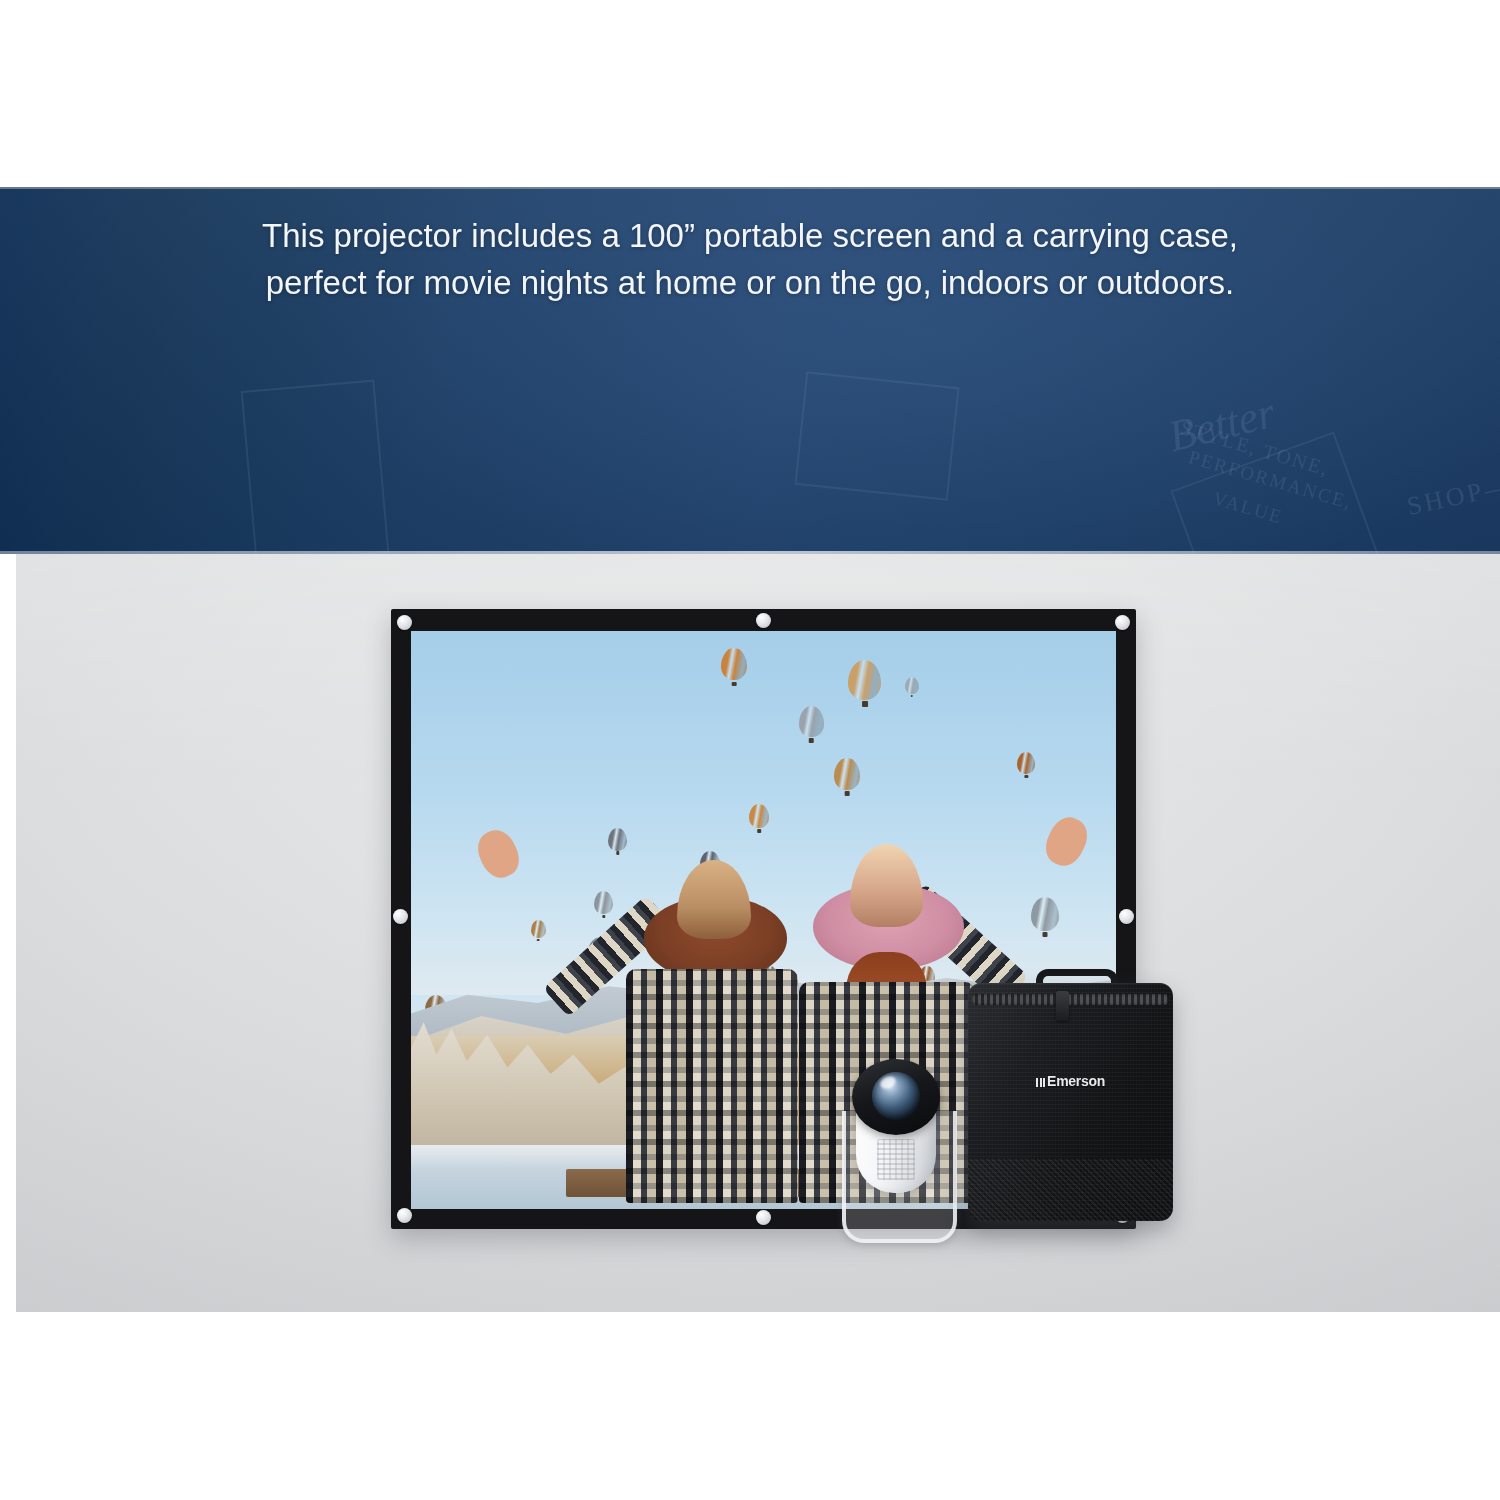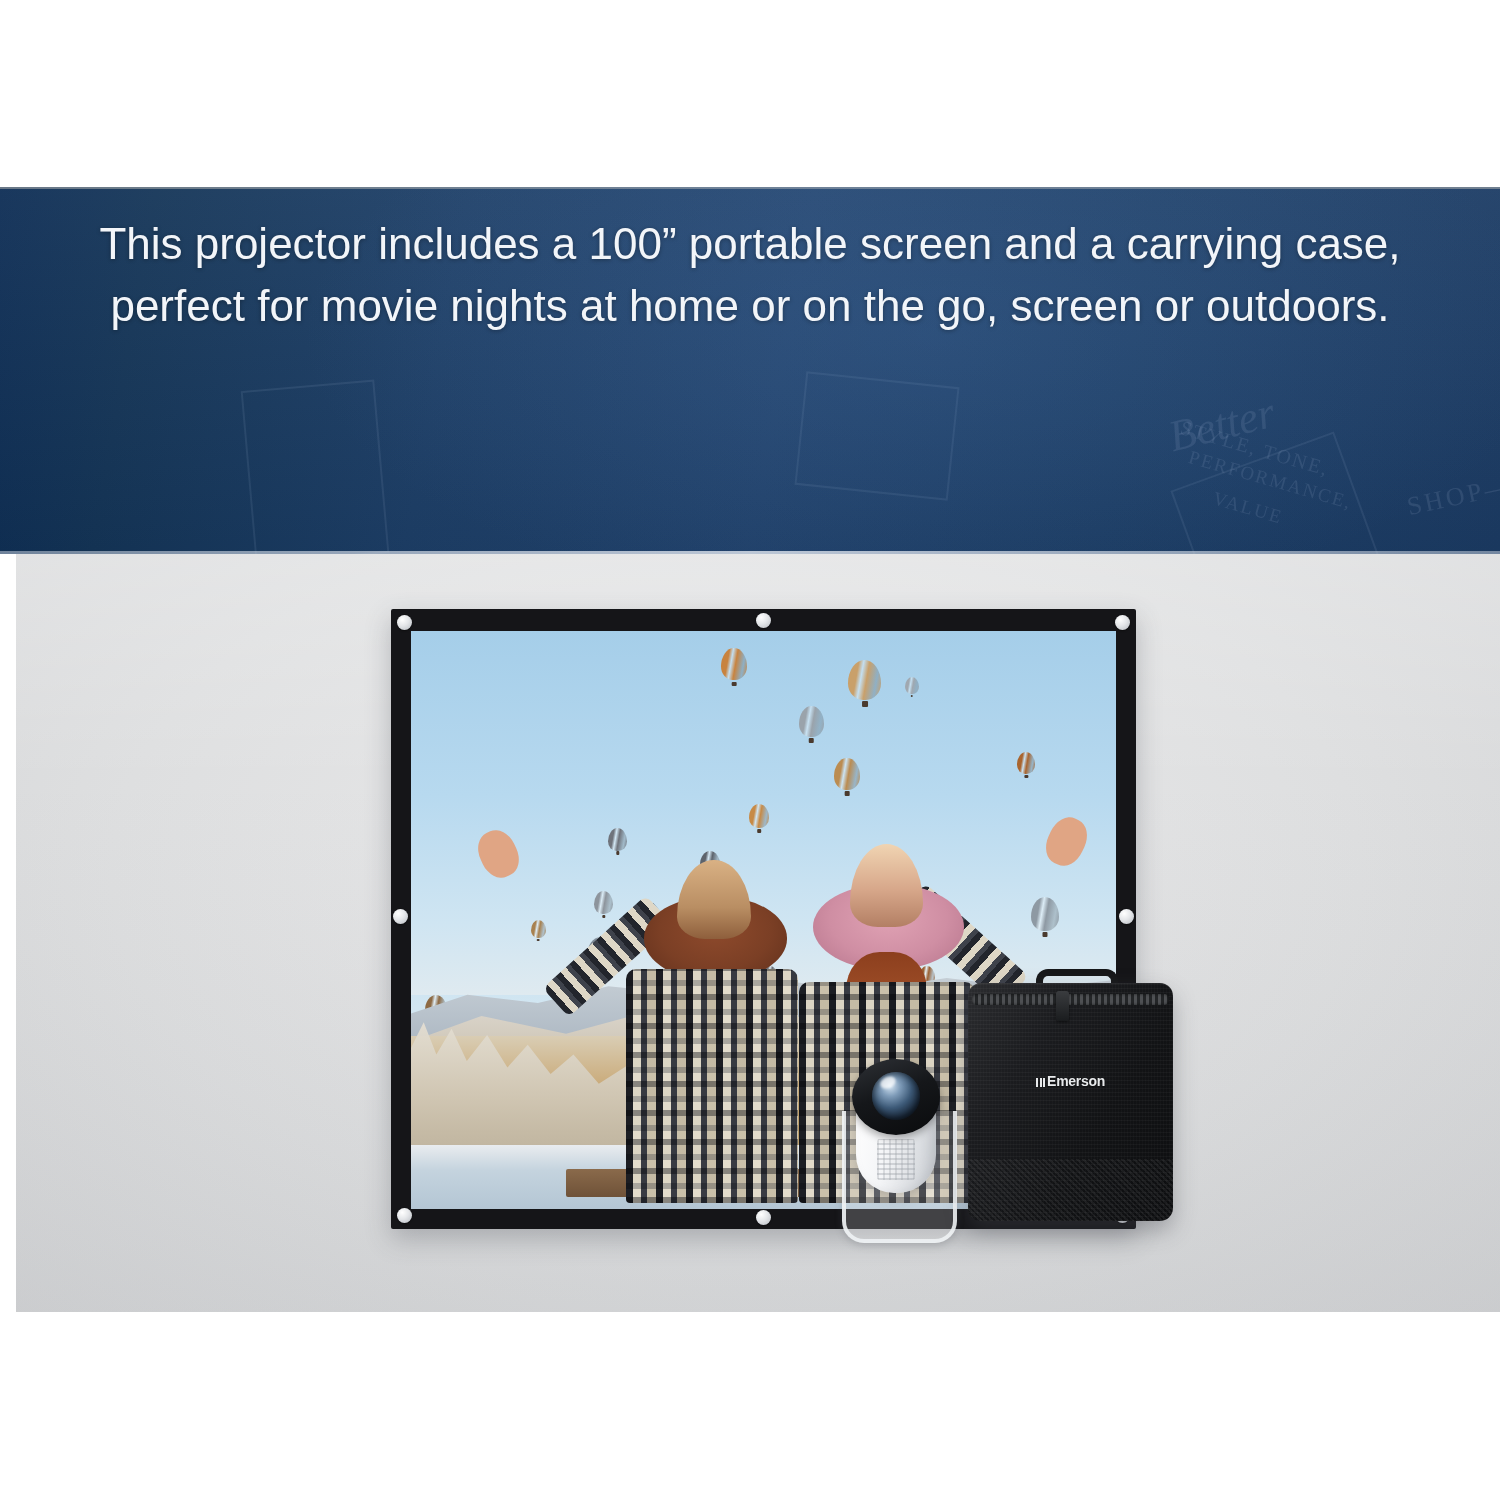--- a/index.html
+++ b/index.html
@@ -93,21 +93,21 @@
     font-weight: bold;
     line-height: 1.08;
     letter-spacing: -0.5px;
     text-shadow: 0 2px 6px rgba(0,0,0,0.35);
   }
   .headline .line { display: block; }
   .subhead {
     margin: 0;
     padding-top: 26px;
     color: #f2f5f9;
-    font-size: 44px;
+    font-size: 33px;
     font-weight: normal;
     line-height: 1.42;
     text-shadow: 0 1px 4px rgba(0,0,0,0.32);
   }
   .subhead .line { display: block; }
 
   
   .stage {
     position: absolute;
     left: 16px; top: 554px;
@@ -403,21 +403,21 @@
     <div class="wm-box" style="left:1200px; top:268px; width:170px; height:200px; transform:rotate(-20deg);"></div>
 
     <div class="wm-box" style="left:800px; top:192px; width:150px; height:110px; transform:rotate(6deg);"></div>
     <div class="wm-box" style="left:248px; top:198px; width:130px; height:170px; transform:rotate(-5deg);"></div>
 
     <div class="hero-sheen"></div>
 
     <div class="hero-text">
       <p class="subhead">
         <span class="line">This projector includes a 100” portable screen and a carrying case,</span>
-        <span class="line">perfect for movie nights at home or on the go, screen or outdoors.</span>
+        <span class="line">perfect for movie nights at home or on the go, indoors or outdoors.</span>
       </p>
     </div>
 
     <div class="hero-bottom-line"></div>
   </div>
 
   <div class="stage">
     <div class="stage-vignette"></div>
 
     <div class="screen-wrap">

